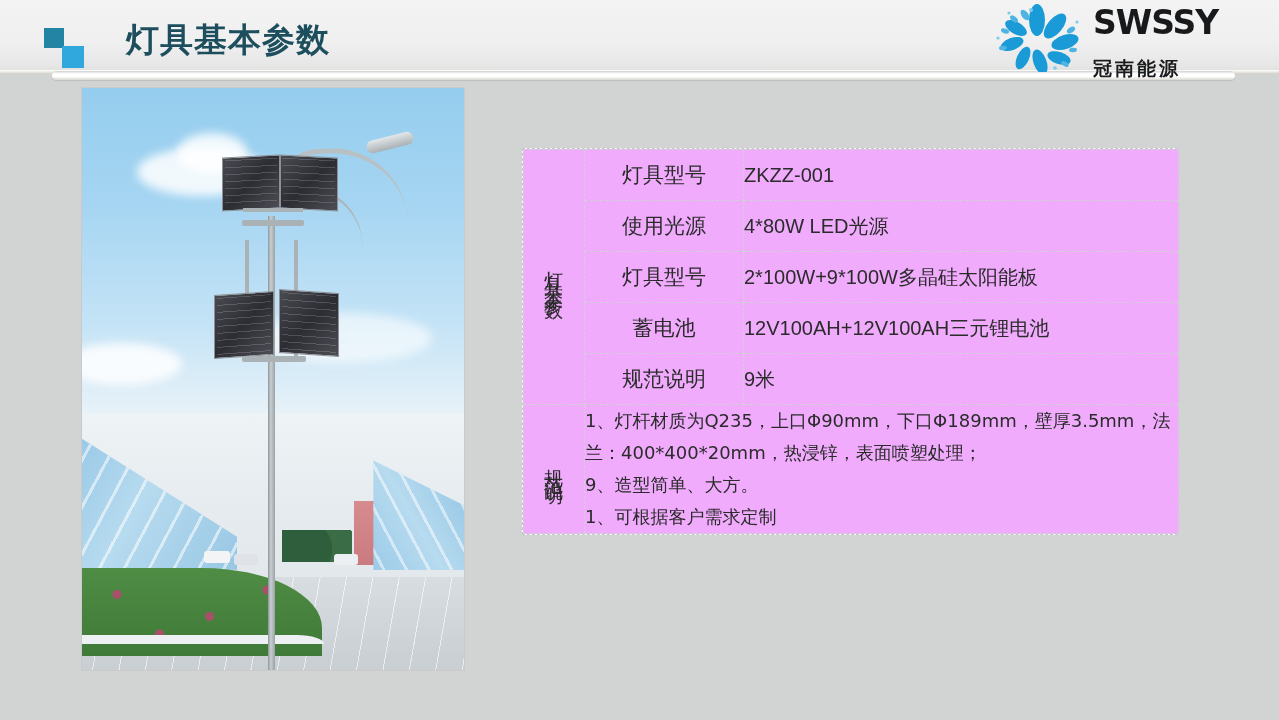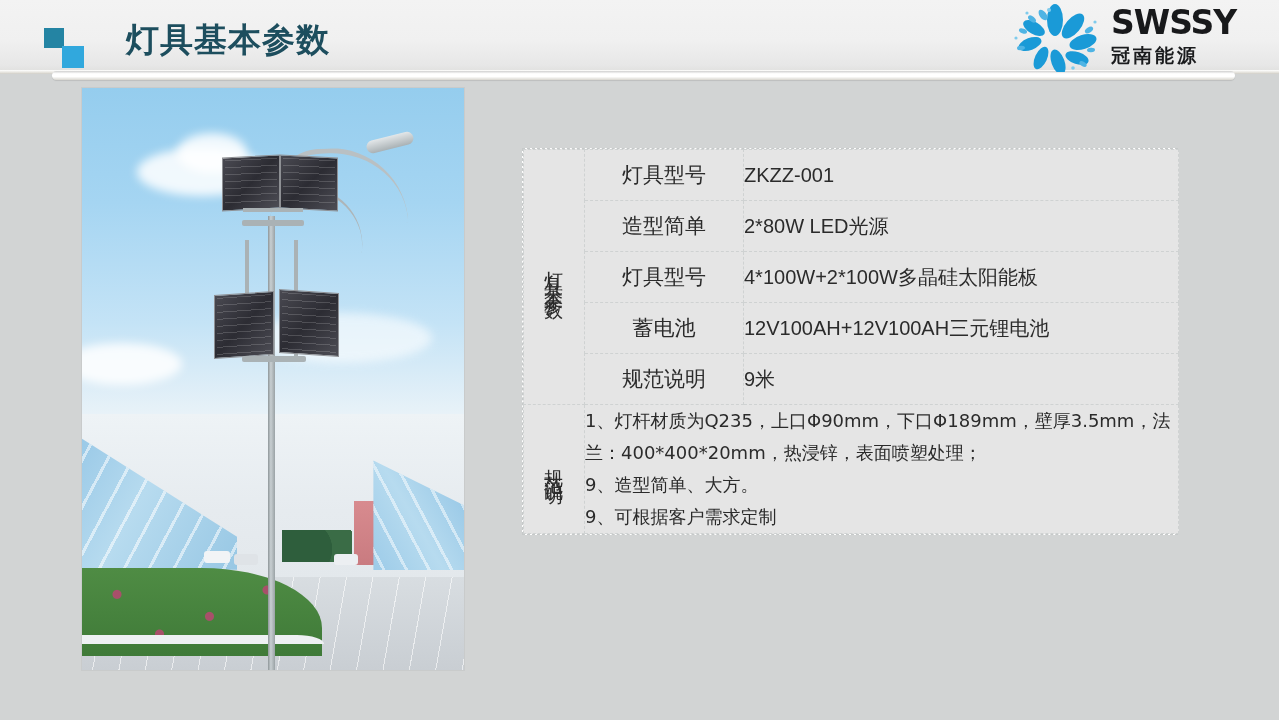--- a/index.html
+++ b/index.html
@@ -36,31 +36,31 @@
 
   
   .rule{
     position:absolute;left:52px;top:71px;width:1183px;height:9px;
     background:linear-gradient(180deg,#cfcfcf 0%,#ffffff 30%,#ffffff 62%,#d8d6cf 100%);
     border-radius:5px;
     box-shadow:0 1px 1px rgba(0,0,0,.10);
   }
 
   
-  .logo{position:absolute;right:14px;top:2px;width:262px;height:70px;}
+  .logo{position:absolute;right:32px;top:2px;width:262px;height:70px;}
   .logo-mark{position:absolute;left:0;top:2px;width:104px;height:68px;}
   .logo-text{position:absolute;left:108px;top:4px;width:152px;}
   .logo-word{
     font-size:33px;font-weight:bold;color:#18191b;
     letter-spacing:-1px;line-height:34px;
     font-family:"DejaVu Sans","Liberation Sans",sans-serif;
   }
   .logo-cn{
     font-size:19px;font-weight:bold;color:#1a1b1d;
-    letter-spacing:3px;line-height:24px;margin-top:3px;
+    letter-spacing:3px;line-height:24px;margin-top:16px;
     font-family:"DejaVu Sans","Liberation Sans",sans-serif;
   }
 
   
   .photo{
     position:absolute;left:82px;top:88px;width:382px;height:582px;
     overflow:hidden;background:#a9d5f2;
     box-shadow:0 0 0 1px #c9cbcb;
   }
   .sky{
@@ -141,21 +141,21 @@
     background:#eceff2;border-radius:3px;}
 
   
   .spec-table{
     position:absolute;left:522px;top:148px;width:656px;
     background:#ffffff;
     border:1px dashed #c6c9c9;
     border-collapse:collapse;
     box-sizing:border-box;
   }
-  table.spec{border-collapse:collapse;width:656px;background:#e5e5e5;table-layout:fixed;}
+  table.spec{border-collapse:collapse;width:656px;background:#f0abfc;table-layout:fixed;}
   table.spec td{
     border:1px dashed #cfd2d2;
     padding:0;
     vertical-align:middle;
     color:#2b2b2b;
   }
   td.vlabel{
     width:60px;
     text-align:center;
     color:#7d8f88;
@@ -285,40 +285,40 @@
   <table class="spec">
     <tbody>
       <tr>
         <td class="vlabel" rowspan="5">
           <span class="vtxt">灯具基本参数</span>
         </td>
         <td class="key">灯具型号</td>
         <td class="val">ZKZZ-001</td>
       </tr>
       <tr>
-        <td class="key">造型简单</td>
-        <td class="val">2*80W LED光源</td>
+        <td class="key">使用光源</td>
+        <td class="val">4*80W LED光源</td>
       </tr>
       <tr>
         <td class="key">灯具型号</td>
-        <td class="val">4*100W+2*100W多晶硅太阳能板</td>
+        <td class="val">2*100W+9*100W多晶硅太阳能板</td>
       </tr>
       <tr>
         <td class="key">蓄电池</td>
         <td class="val">12V100AH+12V100AH三元锂电池</td>
       </tr>
       <tr>
         <td class="key">规范说明</td>
         <td class="val">9米</td>
       </tr>
       <tr>
         <td class="vlabel">
           <span class="vtxt">规范说明</span>
         </td>
         <td class="notes" colspan="2">
           <p>1、灯杆材质为Q235，上口Φ90mm，下口Φ189mm，壁厚3.5mm，法兰：400*400*20mm，热浸锌，表面喷塑处理；</p>
           <p>9、造型简单、大方。</p>
-          <p>9、可根据客户需求定制</p>
+          <p>1、可根据客户需求定制</p>
         </td>
       </tr>
     </tbody>
   </table>
 </div>
 
 </body></html>

